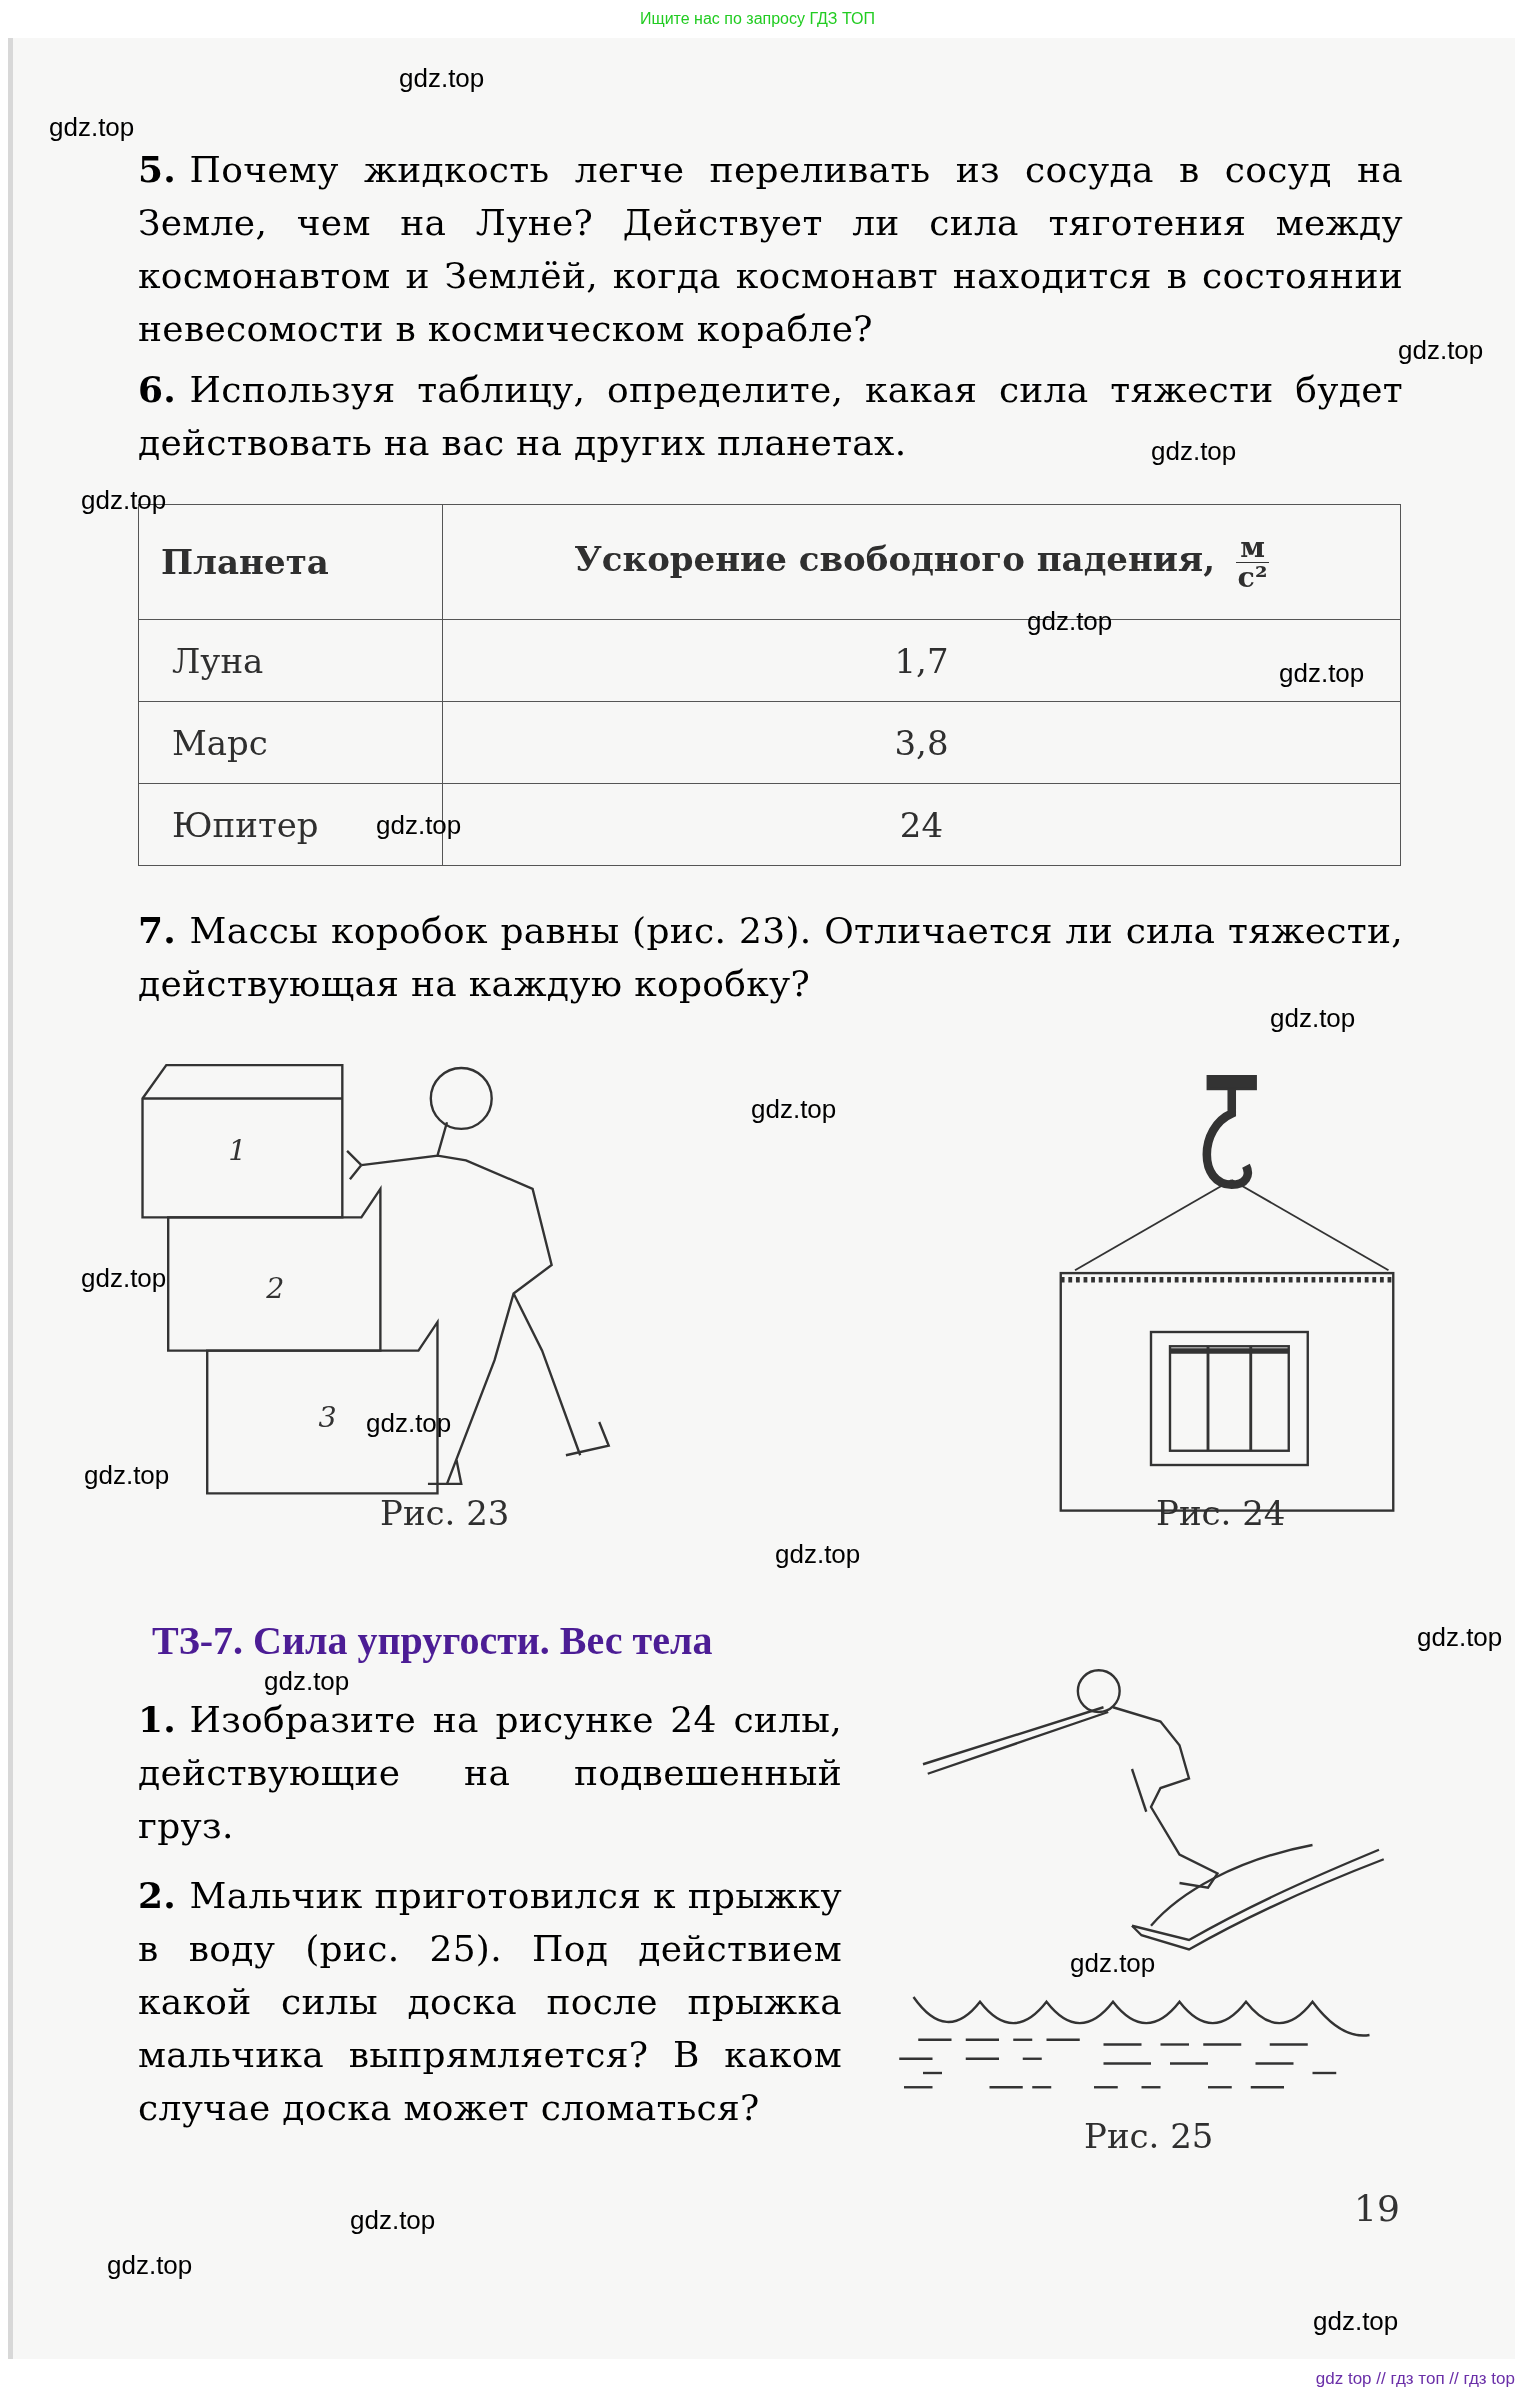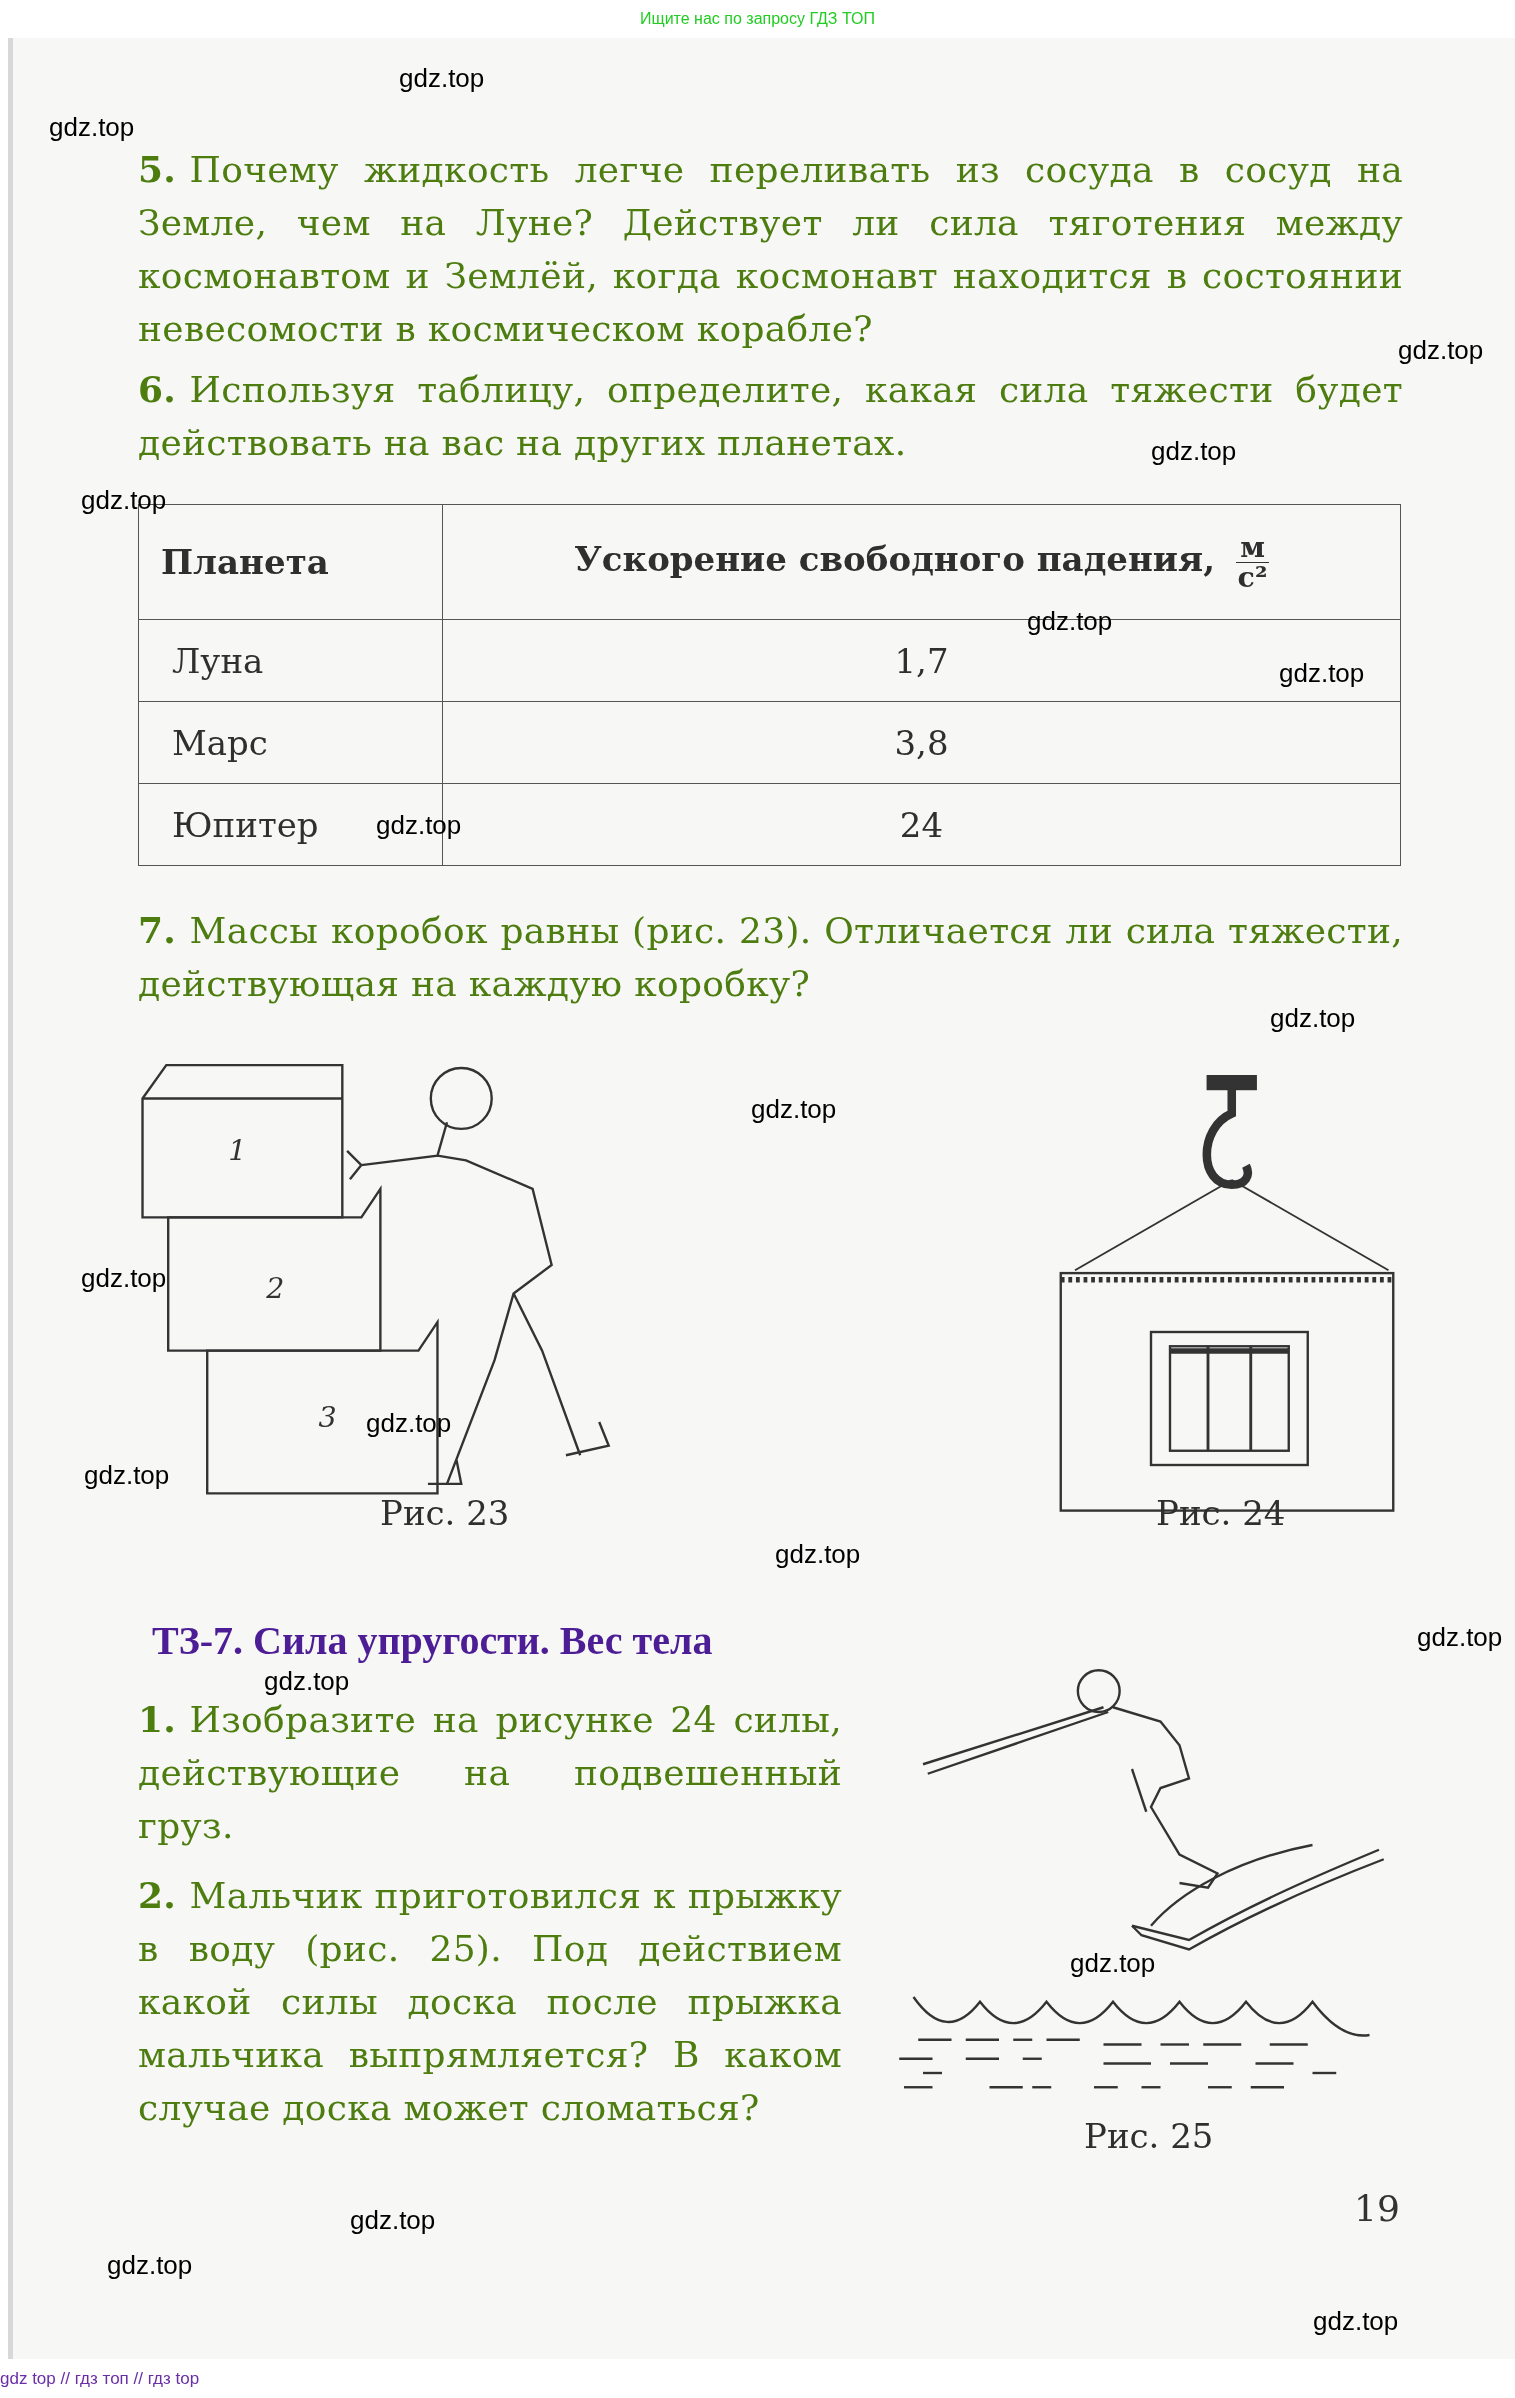--- a/index.html
+++ b/index.html
@@ -15,31 +15,31 @@
     font-size: 16px; color: #22cc22; line-height: 38px;
   }
   .page {
     position: absolute; left: 7.6px; top: 38px; width: 1508px; height: 2321px;
     background: #f7f7f6;
     border-left: 5.7px solid #d8d8d8;
     box-sizing: border-box;
   }
   .bottom-banner {
     position: absolute; left: 0; top: 2359px; width: 1515px; height: 40px;
-    text-align: left; font-family: "Liberation Sans", sans-serif;
+    text-align: right; font-family: "Liberation Sans", sans-serif;
     font-size: 17px; color: #6a2fa8; line-height: 40px;
   }
   .wm {
     position: absolute; font-family: "Liberation Sans", sans-serif;
     font-size: 26px; color: #000; white-space: nowrap;
   }
   .q {
     position: absolute; left: 138px; width: 1265px;
     font-size: 36px; line-height: 53px; letter-spacing: 0.3px;
-    text-align: justify; color: #4d7c0f;
+    text-align: justify; color: #000000;
   }
   .q .num { font-weight: bold; margin-right: 13.3px; }
   .q-narrow { width: 704px; }
 
   table.g {
     position: absolute; left: 138px; top: 504px; width: 1263px;
     border-collapse: collapse; font-size: 34px; color: #2f2f2f;
   }
   table.g td, table.g th {
     border: 1.9px solid #555; height: 81px; padding: 0 0 0 33px;

